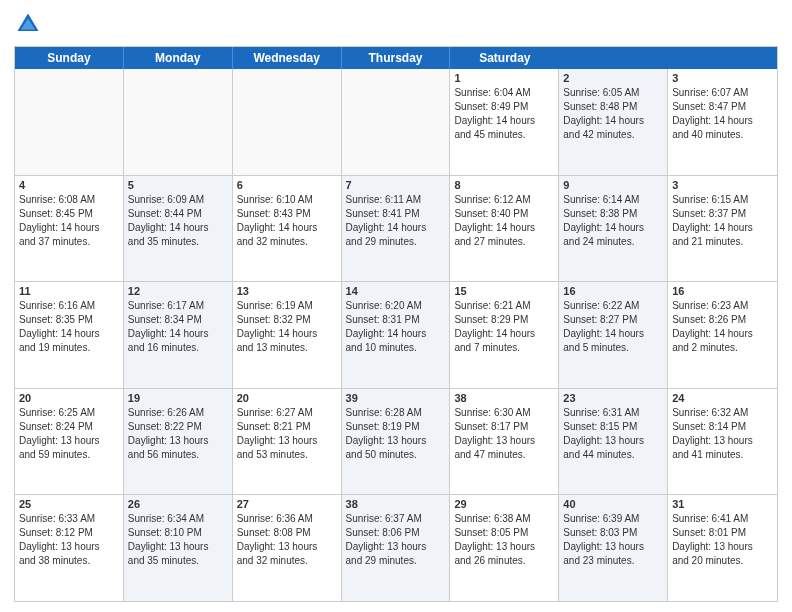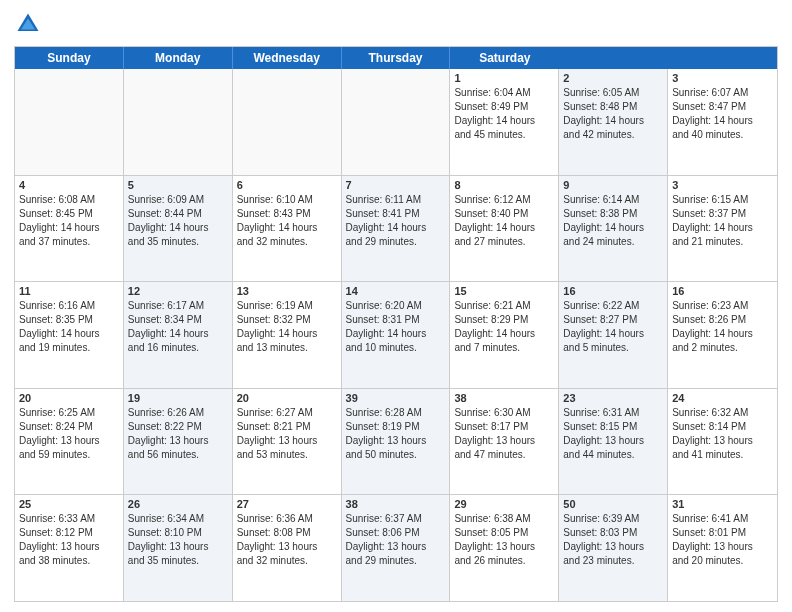--- a/index.html
+++ b/index.html
@@ -262,21 +262,21 @@
           </div>
           <div class="cal-cell alt">
             <span class="day-num">38</span>
             <div class="cell-info">Sunrise: 6:37 AM<br>Sunset: 8:06 PM<br>Daylight: 13 hours<br>and 29 minutes.</div>
           </div>
           <div class="cal-cell">
             <span class="day-num">29</span>
             <div class="cell-info">Sunrise: 6:38 AM<br>Sunset: 8:05 PM<br>Daylight: 13 hours<br>and 26 minutes.</div>
           </div>
           <div class="cal-cell alt">
-            <span class="day-num">50</span>
+            <span class="day-num">40</span>
             <div class="cell-info">Sunrise: 6:39 AM<br>Sunset: 8:03 PM<br>Daylight: 13 hours<br>and 23 minutes.</div>
           </div>
           <div class="cal-cell">
             <span class="day-num">31</span>
             <div class="cell-info">Sunrise: 6:41 AM<br>Sunset: 8:01 PM<br>Daylight: 13 hours<br>and 20 minutes.</div>
           </div>
         </div>
       </div>
   </div>
 </div>

